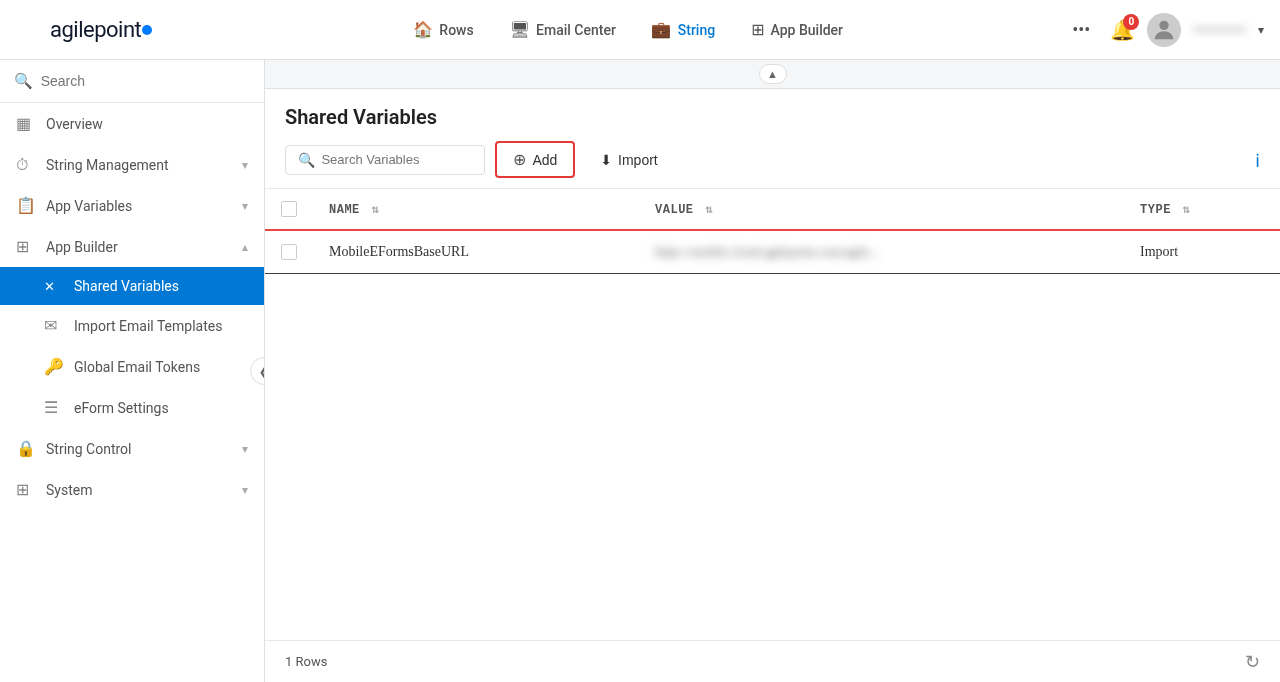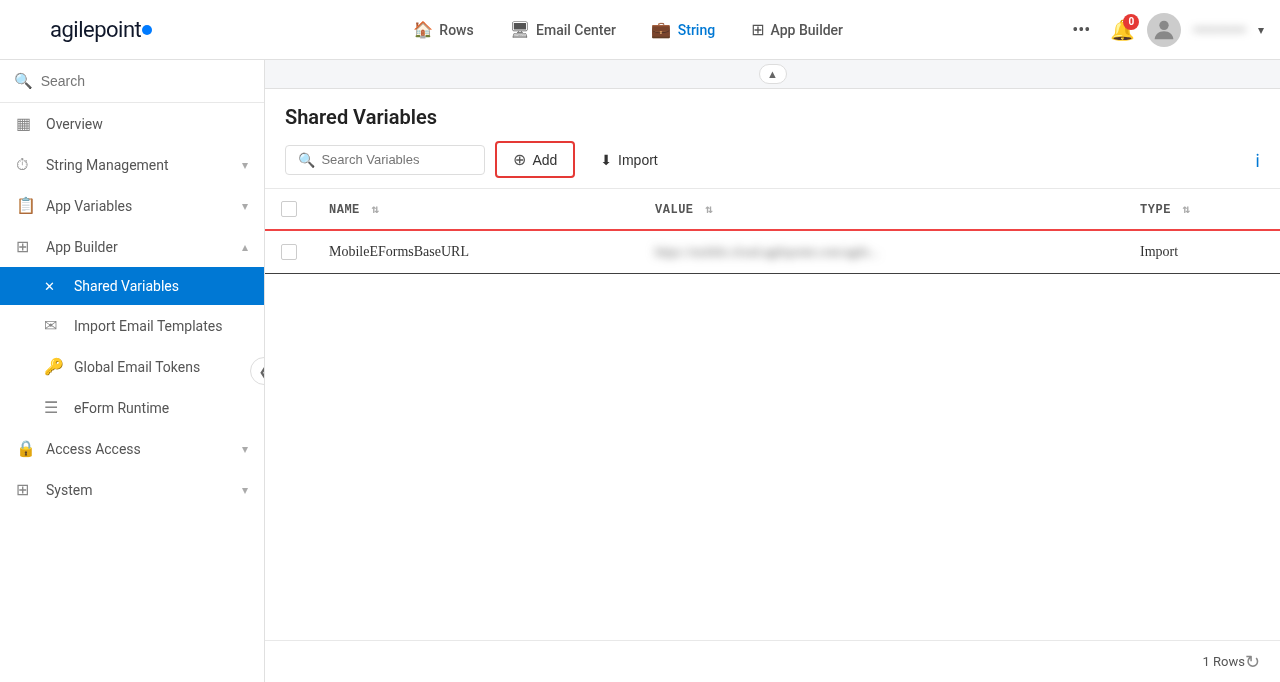--- a/index.html
+++ b/index.html
@@ -327,21 +327,21 @@
       color: #555;
       font-size: 13px;
     }
 
     
     .main-footer {
       padding: 10px 20px;
       border-top: 1px solid #e8e8e8;
       display: flex;
       align-items: center;
-      justify-content: flex-end;
+      justify-content: space-between;
       background: #fff;
     }
     .rows-count { font-size: 13px; color: #555; }
     .refresh-btn { cursor: pointer; color: #888; font-size: 18px; }
   </style>
 </head>
 <body>
 
 <nav class="top-nav">
   <div class="logo">
@@ -424,26 +424,26 @@
       <span class="item-label">Import Email Templates</span>
     </div>
 
     <div class="sidebar-item sub-item">
       <span class="item-icon">🔑</span>
       <span class="item-label">Global Email Tokens</span>
     </div>
 
     <div class="sidebar-item sub-item">
       <span class="item-icon">☰</span>
-      <span class="item-label">eForm Runtime</span>
+      <span class="item-label">eForm Settings</span>
     </div>
 
     <div class="sidebar-item">
       <span class="item-icon">🔒</span>
-      <span class="item-label">Access Access</span>
+      <span class="item-label">String Control</span>
       <span class="expand-icon">▾</span>
     </div>
 
     <div class="sidebar-item">
       <span class="item-icon">⊞</span>
       <span class="item-label">System</span>
       <span class="expand-icon">▾</span>
     </div>
 
     <div class="sidebar-collapse-btn">❮</div>

